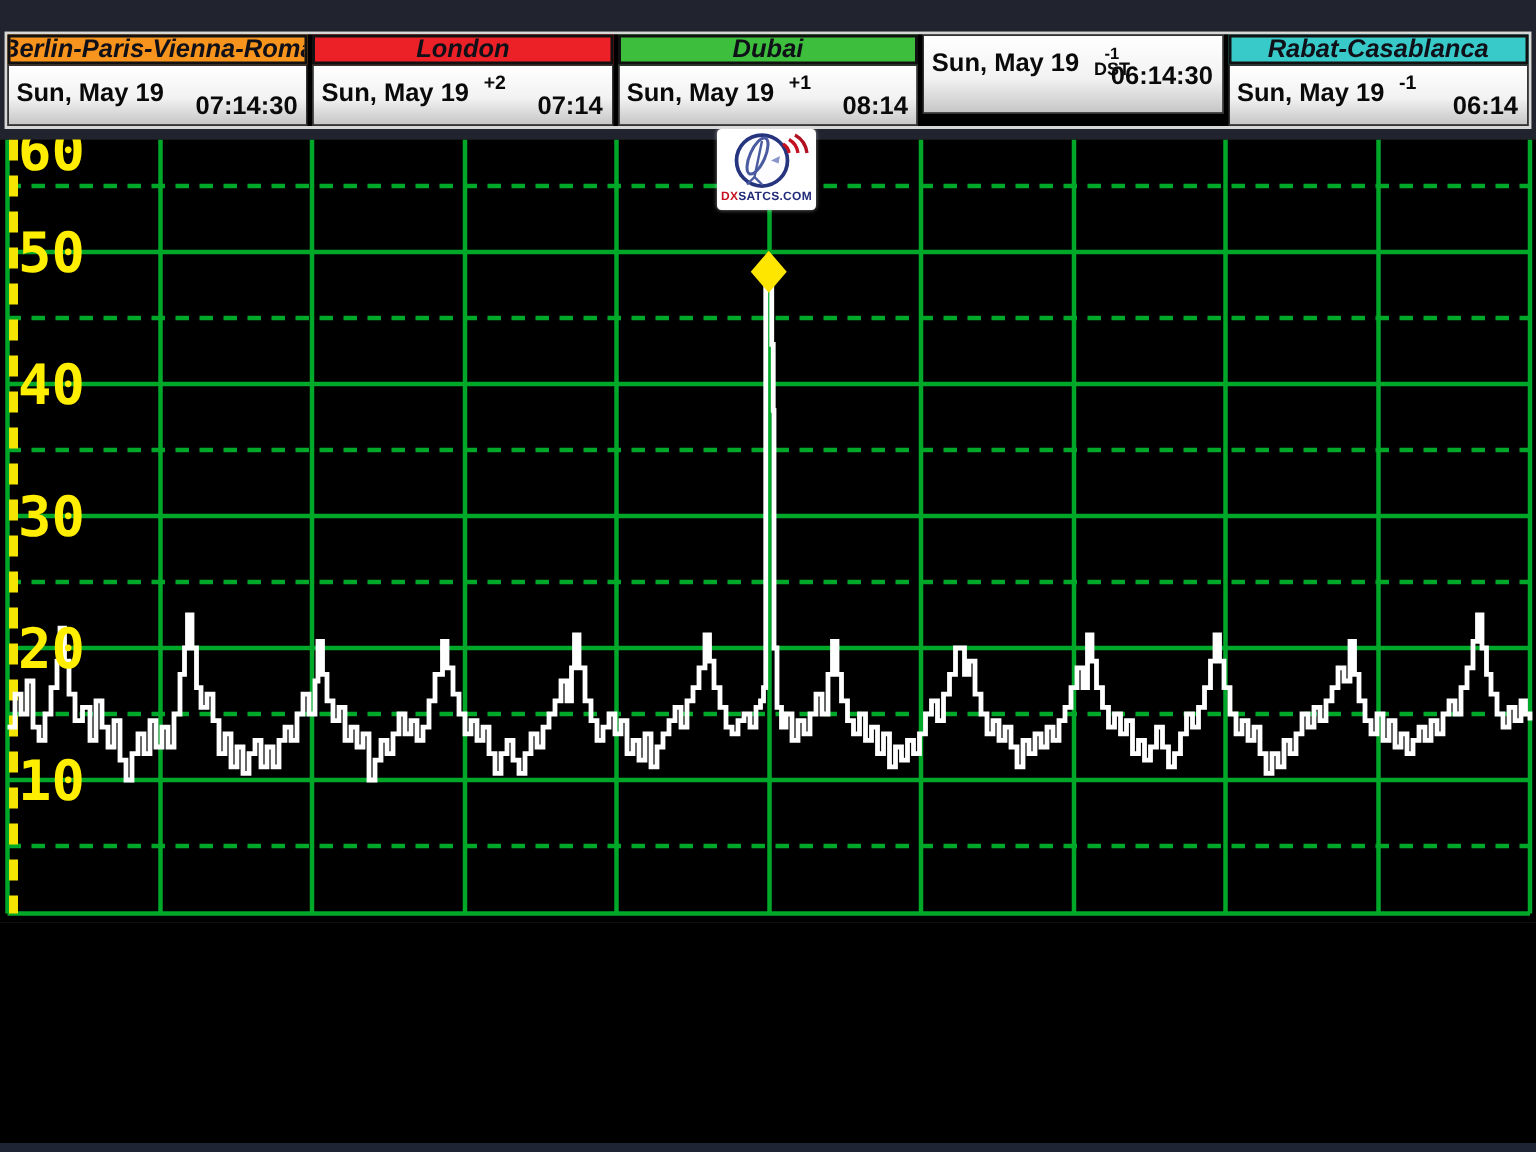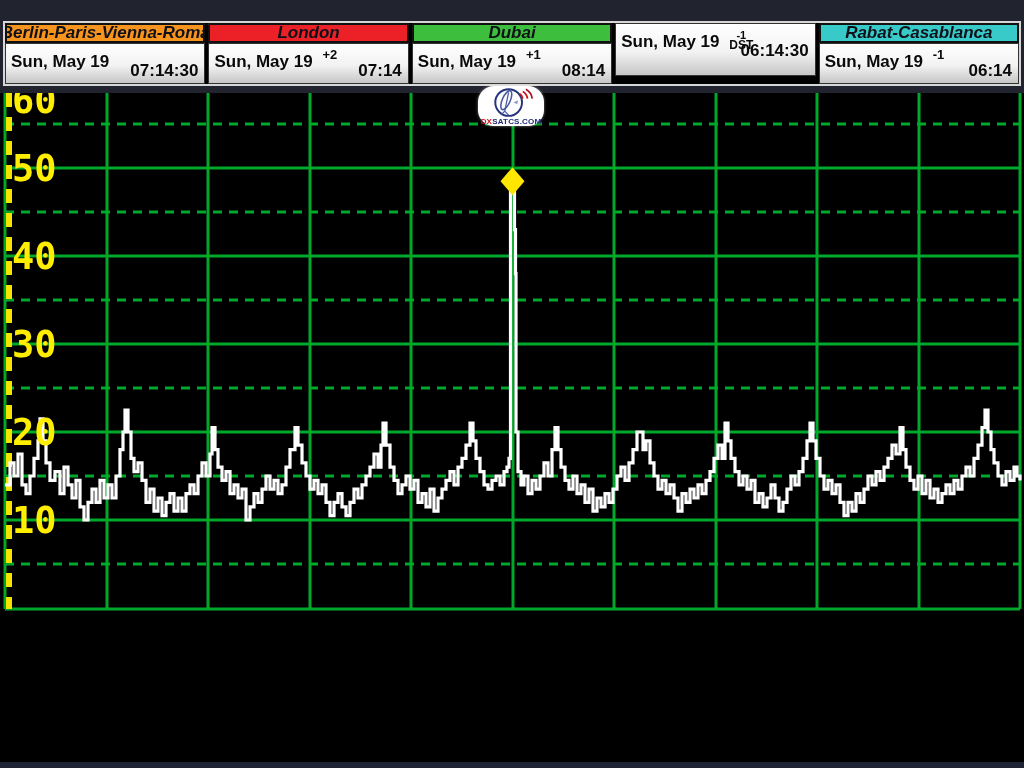--- a/index.html
+++ b/index.html
@@ -18,21 +18,21 @@
   .dt-date{position:absolute;left:5px;top:8px;white-space:nowrap;}
   .dt-off{position:absolute;left:57%;top:3px;font-size:13px;}
   .dt-off .stack{display:inline-flex;flex-direction:column;align-items:center;line-height:10px;}
   .dt-off .stack .mini-sup{font-size:11px;}
   .dt-off .stack .mini{font-size:12px;}
   .dt-time{position:absolute;right:6px;top:17px;white-space:nowrap;}
   
   #plot{position:absolute;left:0;top:93px;width:1024px;height:522px;background:#000;}
   #spec{position:absolute;left:0;top:0;}
   
-  #logo{position:absolute;left:478px;top:86px;width:66px;height:40px;background:#fff;border-radius:16px;
+  #logo{position:absolute;left:478px;top:86px;width:66px;height:54px;background:#fff;border-radius:3px;
         box-shadow:0 0 3px rgba(255,255,255,.5);display:flex;flex-direction:column;align-items:center;}
   #logo .logo-text{font-size:8px;font-weight:bold;letter-spacing:.2px;margin-top:-2px;}
   #logo .logo-dx{color:#c41220;}
   #logo .logo-rest{color:#232c7a;}
   
   #bottombar{position:absolute;left:0;top:615px;width:1024px;height:148px;background:#000;color:#fff;}
   #bottomstrip{position:absolute;left:0;top:762px;width:1024px;height:6px;background:#1e2433;}
 </style>
 </head>
 <body>

